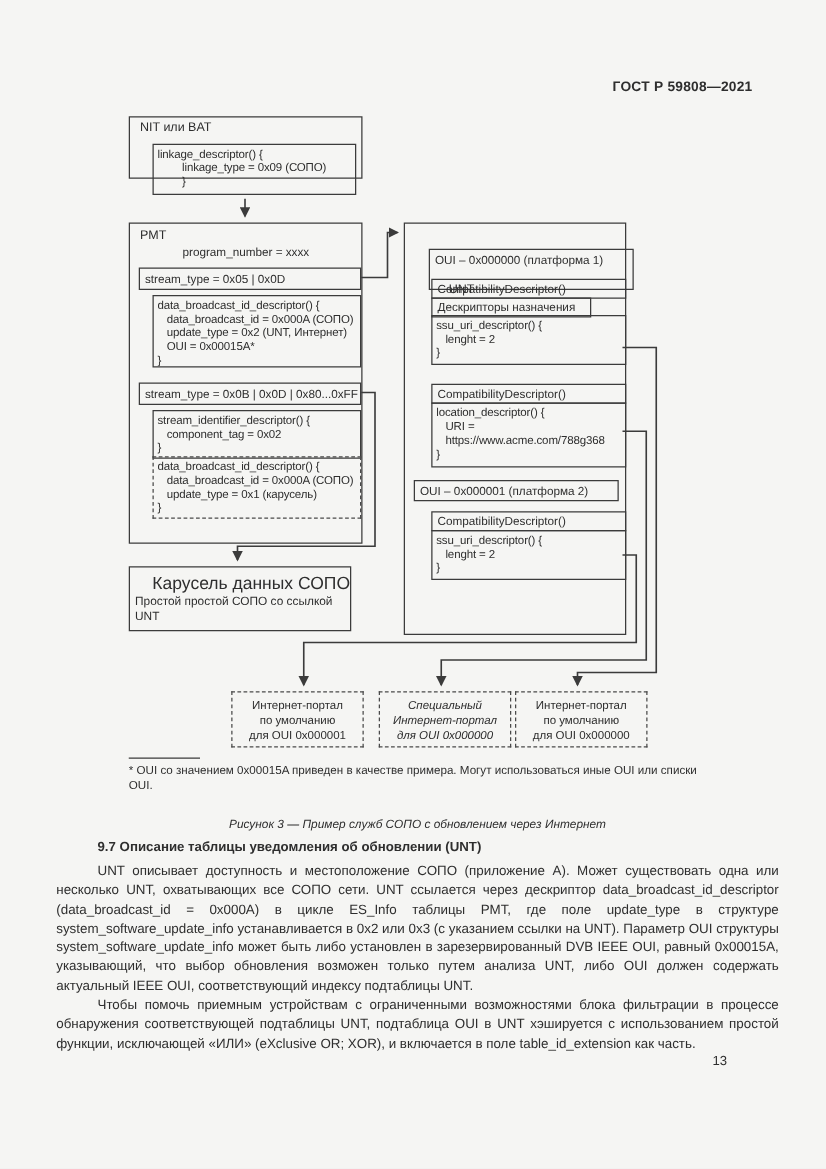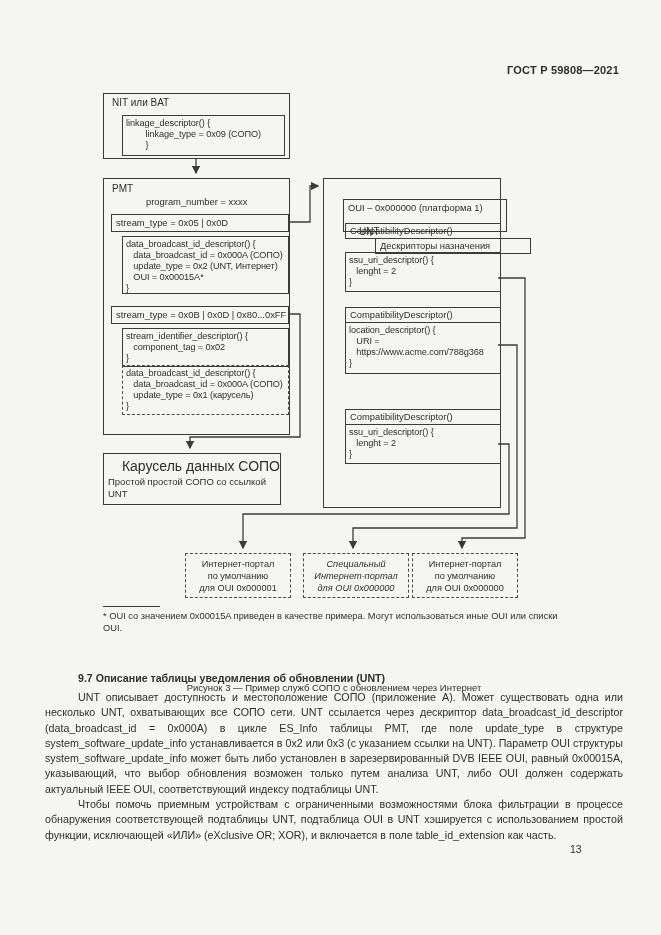--- a/index.html
+++ b/index.html
@@ -34,39 +34,39 @@
     font-size:10.7px; line-height:15.3px; text-align:justify;
     text-indent:33px; margin:0 0 0 0;
   }
   svg.connectors { position:absolute; left:0; top:0; pointer-events:none; }
 </style>
 </head>
 <body>
 
 <div id="page">
 
-  <div class="abs hdr" style="top:64px; right:42px;padding-left:41px;">ГОСТ Р 59808—2021</div>
+  <div class="abs hdr" style="top:64px; right:59px;padding-left:41px;">ГОСТ Р 59808—2021</div>
 
   <svg class="connectors" width="661" height="700" viewBox="0 0 661 700">
     <defs>
       <marker id="arr" viewBox="0 0 10 10" refX="8.5" refY="5" markerWidth="6.5" markerHeight="6.5" orient="auto-start-reverse">
         <path d="M0,0 L10,5 L0,10 z" fill="#3b3b3b"></path>
       </marker>
     </defs>
     <g fill="none" stroke="#3b3b3b" stroke-width="1.3">
       <path d="M196,159 L196,173" marker-end="url(#arr)"></path>
       <path d="M289,222 L310,222 L310,186 L318,186" marker-end="url(#arr)"></path>
       <path d="M289,314 L300,314 L300,437 L190,437 L190,448" marker-end="url(#arr)"></path>
       <path d="M498,278 L525,278 L525,538 L462,538 L462,548" marker-end="url(#arr)"></path>
       <path d="M498,345 L517,345 L517,528 L353,528 L353,548" marker-end="url(#arr)"></path>
       <path d="M498,444 L509,444 L509,514 L243,514 L243,548" marker-end="url(#arr)"></path>
     </g>
   </svg>
 
-  <div class="box" style="left:103px; top:93px; width:187px; height:66px;">
+  <div class="box" style="left:103px; top:93px; width:187px; height:50px;">
     <div class="abs lbl" style="left:8px; top:3px;">NIT или BAT</div>
     <div class="box code" style="left:18px; top:21px; width:163px; height:41px;">linkage_descriptor() {
         linkage_type = 0x09 (СОПО)
         }</div>
   </div>
 
   <div class="box" style="left:103px; top:178px; width:187px; height:257px;">
     <div class="abs lbl" style="left:8px; top:4px;">PMT</div>
     <div class="abs" style="left:42px; top:17px; font-size:9.4px;">program_number = xxxx</div>
 
@@ -86,31 +86,32 @@
    update_type = 0x1 (карусель)
 }</div>
   </div>
 
   <div class="box" style="left:323px; top:178px; width:178px; height:330px;">
     <div class="abs lbl" style="left:35px; top:4px;margin-top:43px;">UNT</div>
 
     <div class="box row-lbl" style="left:19px; top:20px; width:164px; height:33px;">OUI – 0x000000 (платформа 1)</div>
 
     <div class="box row-lbl" style="left:21px; top:44px; width:156px; height:16px; line-height:13px;">CompatibilityDescriptor()</div>
-    <div class="box row-lbl" style="left:21px; top:58.6px; width:156px; height:16px; line-height:13px;margin-left:30px;">Дескрипторы назначения</div>
+    <div class="box row-lbl" style="left:21px; top:58.6px; width:128px; height:16px; line-height:13px;">Дескрипторы назначения</div>
     <div class="box code" style="left:21px; top:73.2px; width:156px; height:40px;">ssu_uri_descriptor() {
    lenght = 2
 }</div>
 
     <div class="box row-lbl" style="left:21px; top:128px; width:156px; height:16px; line-height:13px;">CompatibilityDescriptor()</div>
     <div class="box code" style="left:21px; top:142.6px; width:156px; height:52px;">location_descriptor() {
    URI =
    https://www.acme.com/788g368
 }</div>
 
+    <div class="box row-lbl" style="left:7px; top:205px; width:164px; height:17px;">OUI – 0x000001 (платформа 2)</div>
 
     <div class="box row-lbl" style="left:21px; top:230px; width:156px; height:16px; line-height:13px;">CompatibilityDescriptor()</div>
     <div class="box code" style="left:21px; top:244.6px; width:156px; height:40px;">ssu_uri_descriptor() {
    lenght = 2
 }</div>
   </div>
 
   <div class="box" style="left:103px; top:453px; width:178px; height:52px;">
     <div class="abs" style="left:0; top:4px; width:100%; text-align:right; font-size:14px;">Карусель данных СОПО</div>
     <div class="abs" style="left:4px; top:22px; width:170px; font-size:9.5px; line-height:11.5px;">Простой простой СОПО со ссылкой UNT</div>
@@ -122,21 +123,21 @@
   <div class="box dashed prewrap" style="left:303px; top:553px; width:106px; height:45px; text-align:center; font-size:9.2px; line-height:12px; padding-top:4px;font-style:italic;">Специальный
 Интернет-портал
 для OUI 0x000000</div>
   <div class="box dashed prewrap" style="left:412px; top:553px; width:106px; height:45px; text-align:center; font-size:9.2px; line-height:12px; padding-top:4px;">Интернет-портал
 по умолчанию
 для OUI 0x000000</div>
 
   <div class="abs" style="left:103px; top:606px; width:57px; border-top:1px solid #3b3b3b;"></div>
   <div class="abs foot" style="left:103px; top:610px; width:468px;">* OUI со значением 0x00015A приведен в качестве примера. Могут использоваться иные OUI или списки OUI.</div>
 
-  <div class="abs caption" style="left:45px; top:682px; width:578px;">Рисунок 3 — Пример служб СОПО с обновлением через Интернет</div>
+  <div class="abs caption" style="left:45px; top:654px; width:578px;font-style:italic;">Рисунок 3 — Пример служб СОПО с обновлением через Интернет</div>
 
   <div class="abs h83" style="left:78px; top:672px;">9.7 Описание таблицы уведомления об обновлении (UNT)</div>
 
   <div class="abs" style="left:45px; top:690px; width:578px;">
     <p class="body-par">UNT описывает доступность и местоположение СОПО (приложение А). Может существовать одна или несколько UNT, охватывающих все СОПО сети. UNT ссылается через дескриптор data_broadcast_id_descriptor (data_broadcast_id = 0x000A) в цикле ES_Info таблицы PMT, где поле update_type в структуре system_software_update_info устанавливается в 0x2 или 0x3 (с указанием ссылки на UNT). Параметр OUI структуры system_software_update_info может быть либо установлен в зарезервированный DVB IEEE OUI, равный 0x00015A, указывающий, что выбор обновления возможен только путем анализа UNT, либо OUI должен содержать актуальный IEEE OUI, соответствующий индексу подтаблицы UNT.</p>
     <p class="body-par">Чтобы помочь приемным устройствам с ограниченными возможностями блока фильтрации в процессе обнаружения соответствующей подтаблицы UNT, подтаблица OUI в UNT хэшируется с использованием простой функции, исключающей «ИЛИ» (eXclusive OR; XOR), и включается в поле table_id_extension как часть.</p>
   </div>
 
   <div class="abs" style="left:570px; top:843px; font-size:10.5px;">13</div>
 

